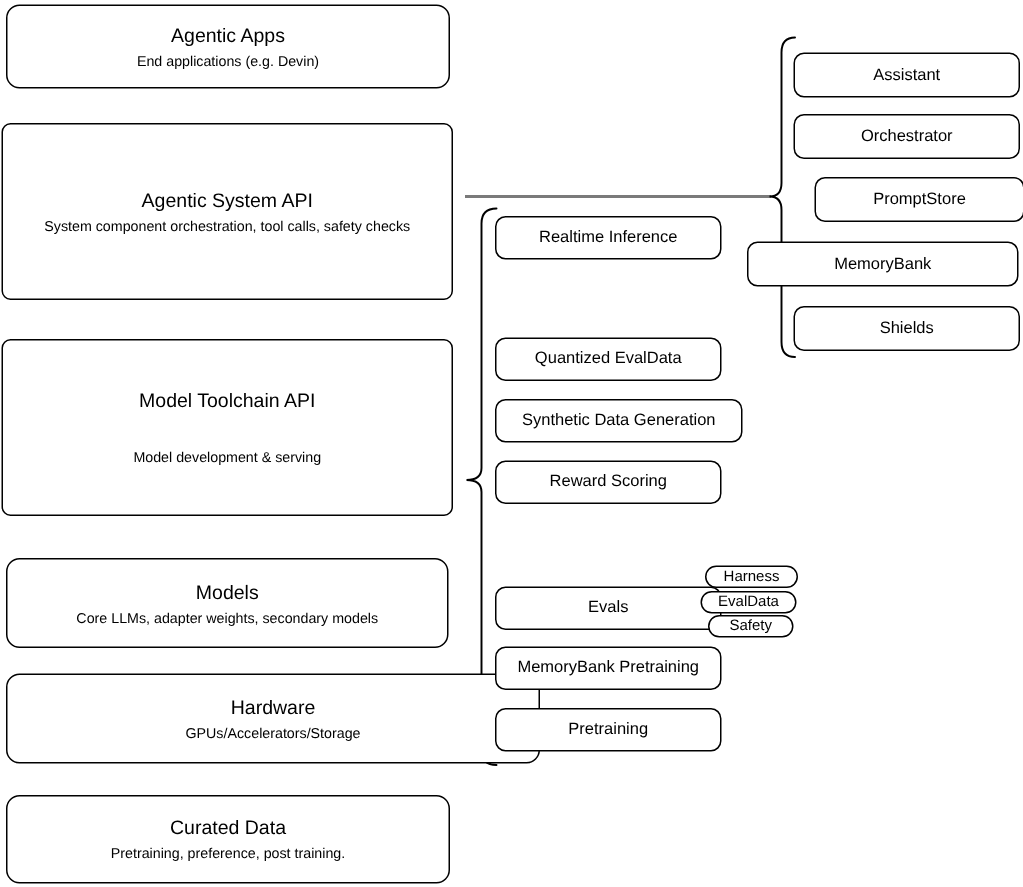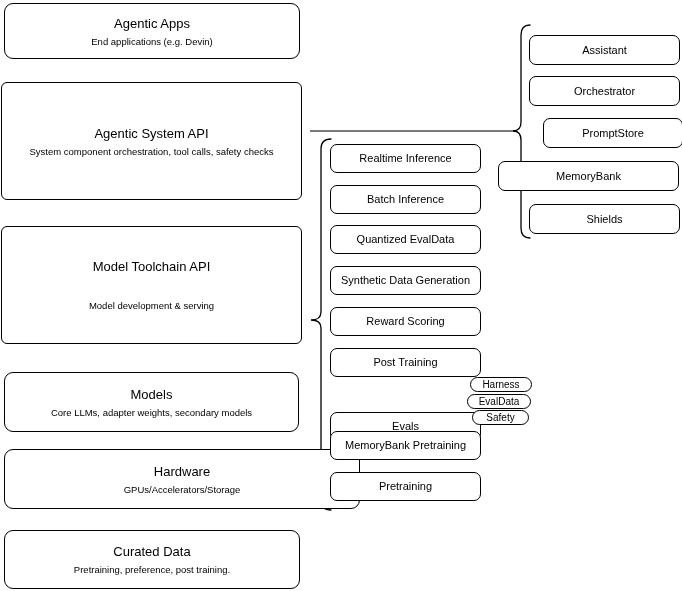--- a/index.html
+++ b/index.html
@@ -65,36 +65,30 @@
   </div>
 
   <div class="node stack-box" style="left:4px; top:530px; width:296px; height:59px;">
     <div class="title">Curated Data</div>
     <div class="sub">Pretraining, preference, post training.</div>
   </div>
 
   <div class="node chip" style="left:330px; top:144px; width:151px; height:29px;">
     <span>Realtime Inference</span>
   </div>
-  <div class="node chip" style="left:330px; top:185px; width:151px; height:29px;">
-    <span>Batch Inference</span>
-  </div>
   <div class="node chip" style="left:330px; top:225px; width:151px; height:29px;">
     <span>Quantized EvalData</span>
   </div>
-  <div class="node chip" style="left:330px; top:266px; width:151px; height:29px;">
+  <div class="node chip" style="left:330px; top:266px; width:165px; height:29px;">
     <span>Synthetic Data Generation</span>
   </div>
   <div class="node chip" style="left:330px; top:307px; width:151px; height:29px;">
     <span>Reward Scoring</span>
   </div>
-  <div class="node chip" style="left:330px; top:348px; width:151px; height:29px;">
-    <span>Post Training</span>
-  </div>
-  <div class="node chip" style="left:330px; top:412px; width:151px; height:29px;">
+  <div class="node chip" style="left:330px; top:391px; width:151px; height:29px;">
     <span>Evals</span>
   </div>
   <div class="node chip" style="left:330px; top:431px; width:151px; height:29px;">
     <span>MemoryBank Pretraining</span>
   </div>
   <div class="node chip" style="left:330px; top:472px; width:151px; height:29px;">
     <span>Pretraining</span>
   </div>
 
   <div class="pill" style="left:470px; top:377px; width:62px; height:15px;">

